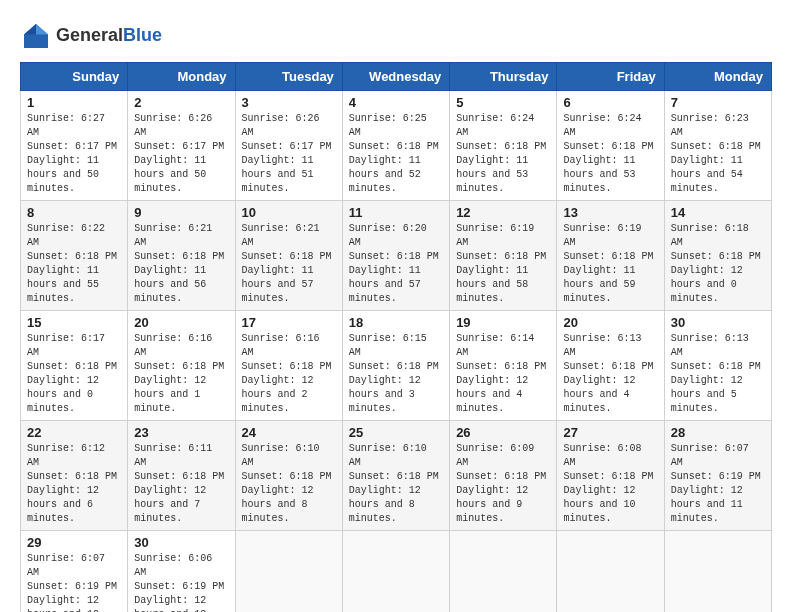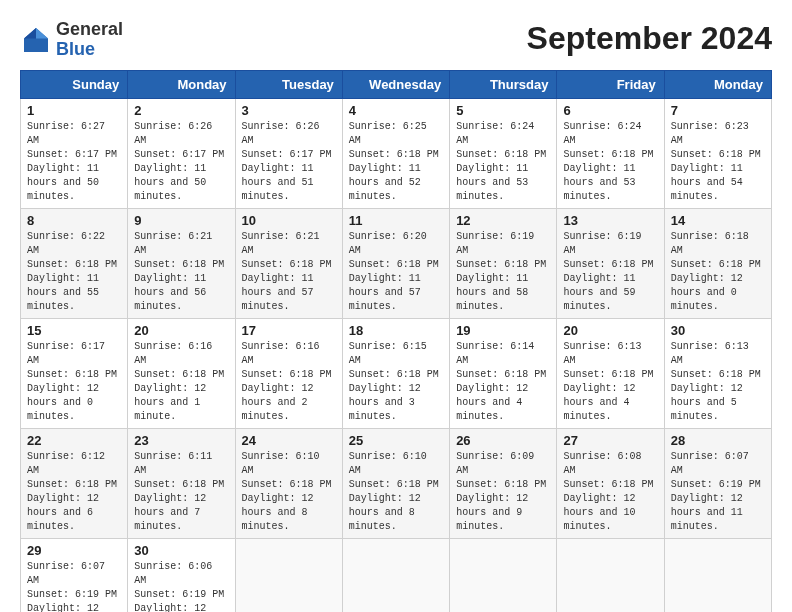--- a/index.html
+++ b/index.html
@@ -16,21 +16,20 @@
       align-items: flex-start;
       margin-bottom: 10px;
     }
     .logo {
       display: flex;
       align-items: center;
       gap: 4px;
     }
     .logo-text {
       display: flex;
-      flex-direction: column;
       font-size: 18px;
       font-weight: bold;
       line-height: 1.1;
     }
     .logo-general { color: #333; }
     .logo-blue { color: #2563b0; }
     .logo-icon {
       width: 32px;
       height: 32px;
     }
@@ -98,21 +97,20 @@
       <polygon points="20,5 35,18 35,35 20,35 5,35 5,18" fill="#2563b0"></polygon>
       <polygon points="20,5 35,18 20,18" fill="#4a90d9"></polygon>
       <polygon points="20,5 5,18 20,18" fill="#1a4e9e"></polygon>
     </svg>
     <div class="logo-text">
       <span class="logo-general">General</span>
       <span class="logo-blue">Blue</span>
     </div>
   </div>
   <div class="title-area">
-    <div class="month-year">September 2024</div>
   </div>
 </div>
 
 <table class="calendar">
   <thead>
     <tr>
       <th>Sunday</th>
       <th>Monday</th>
       <th>Tuesday</th>
       <th>Wednesday</th>

